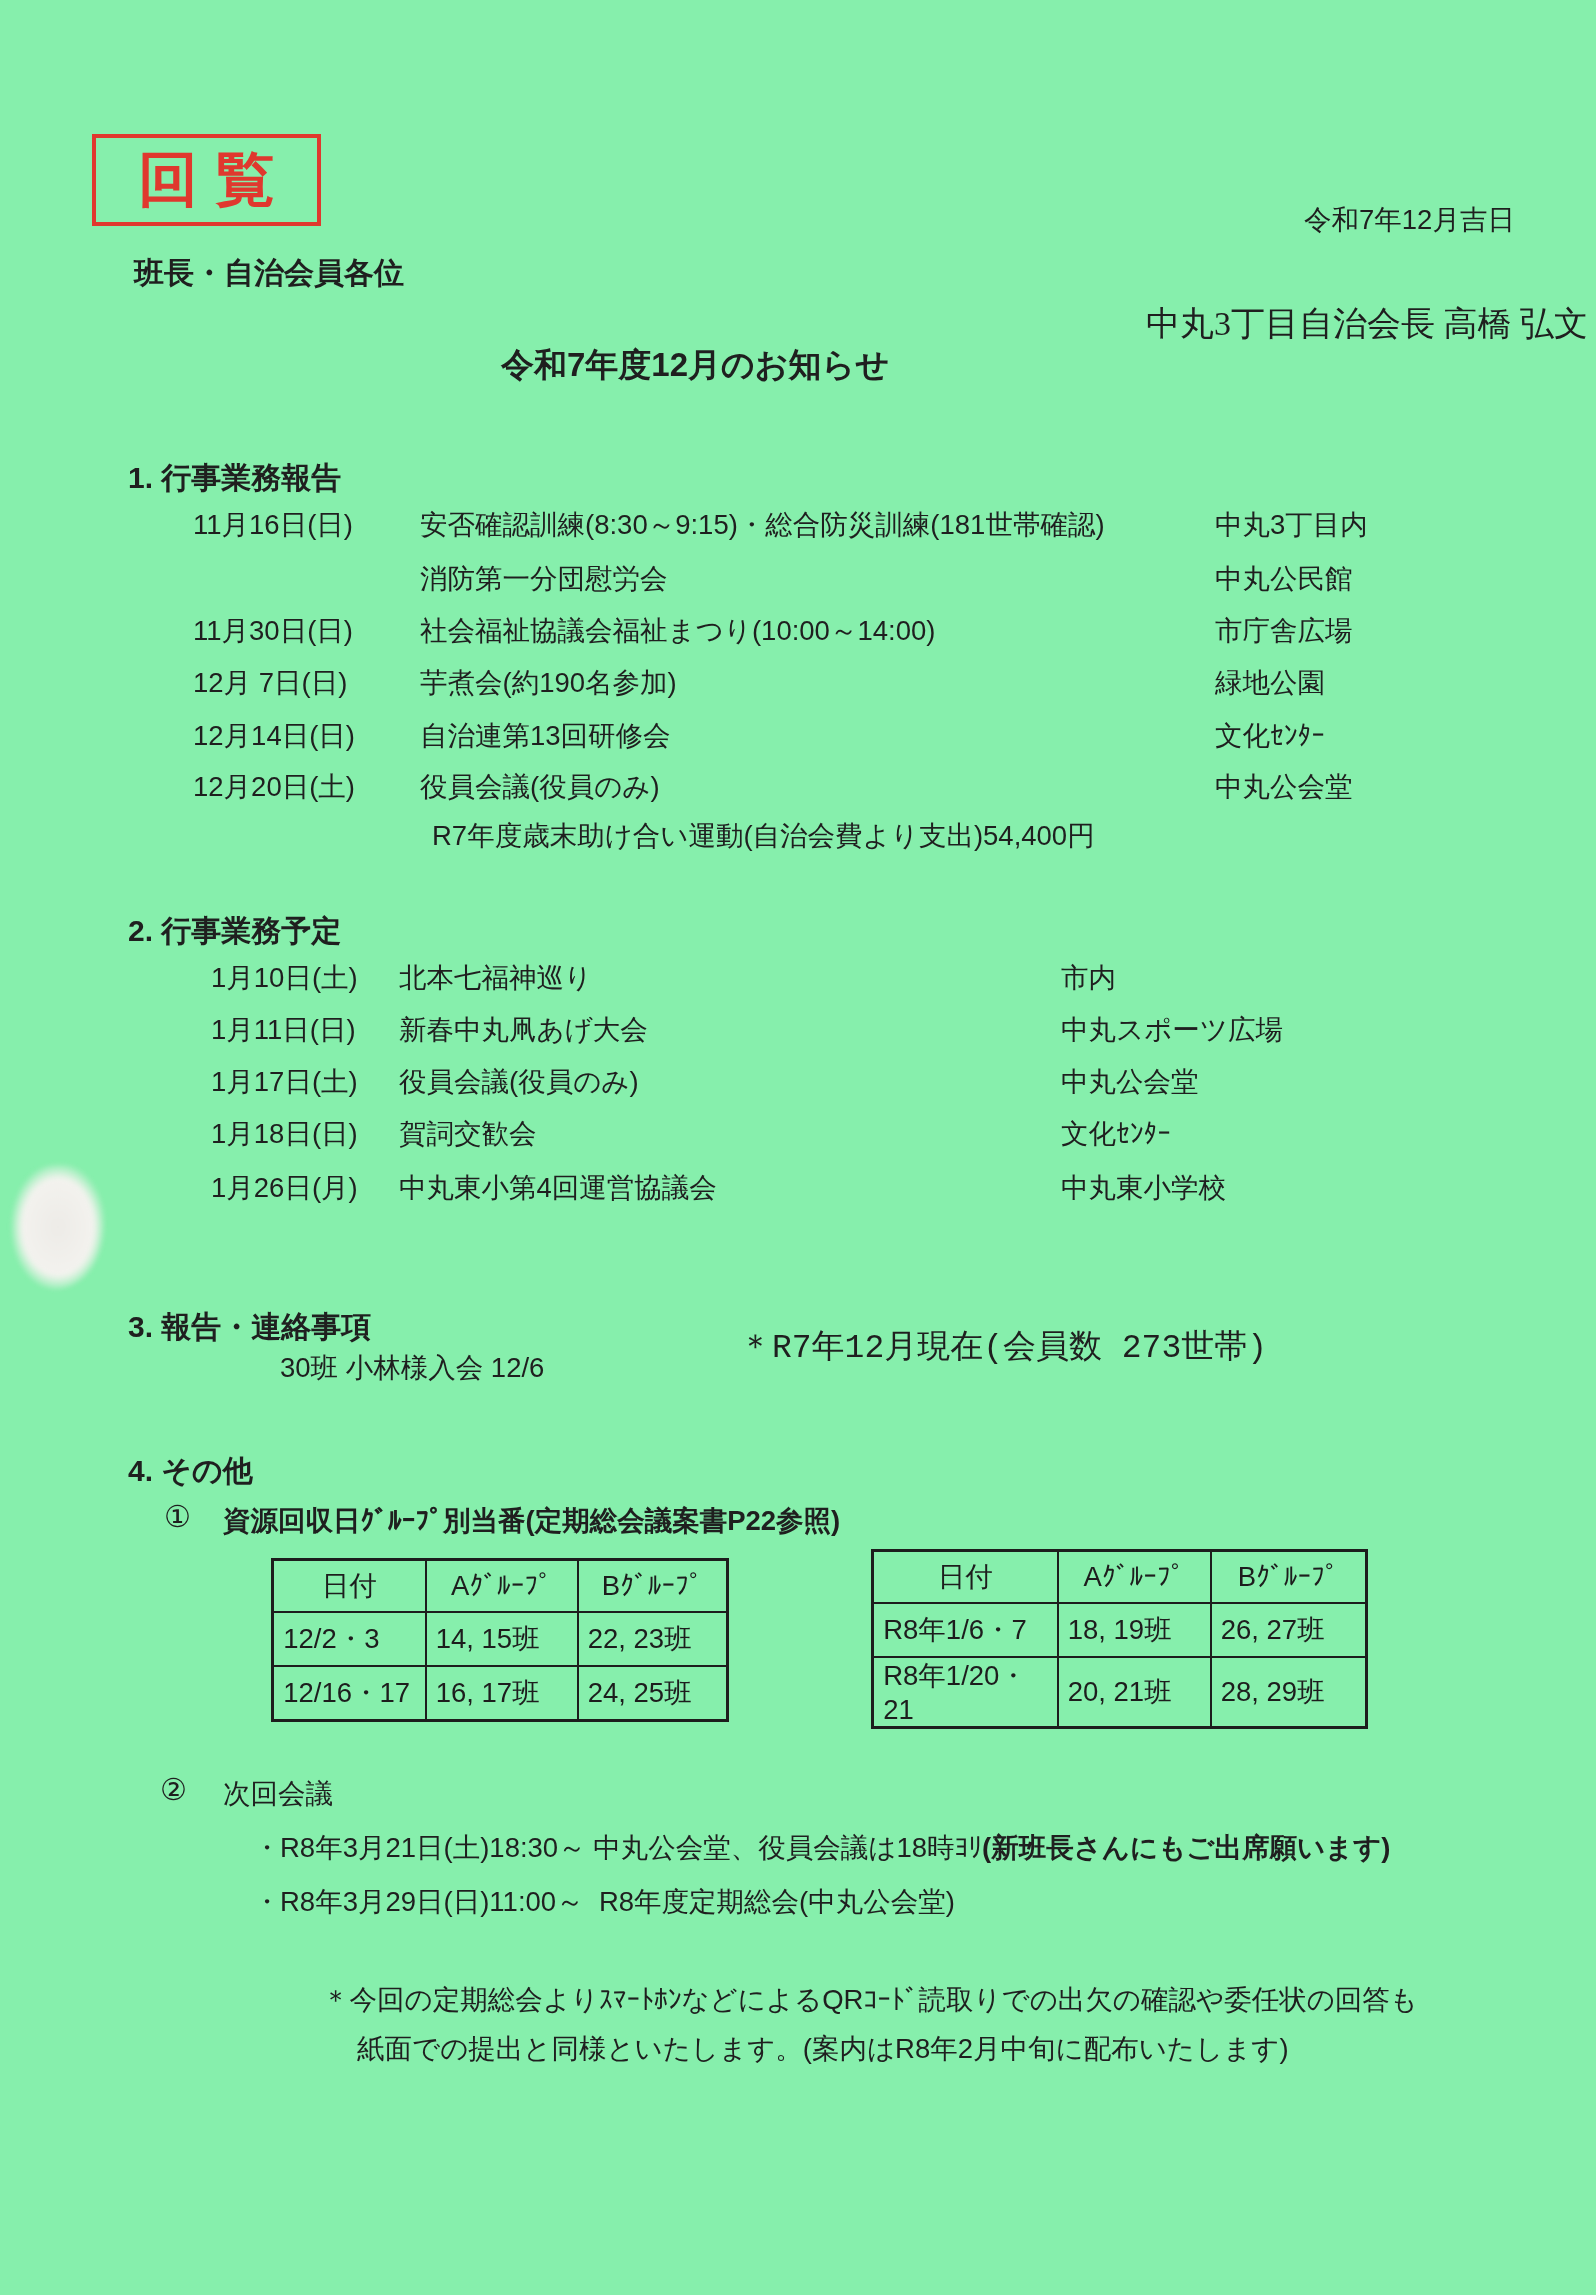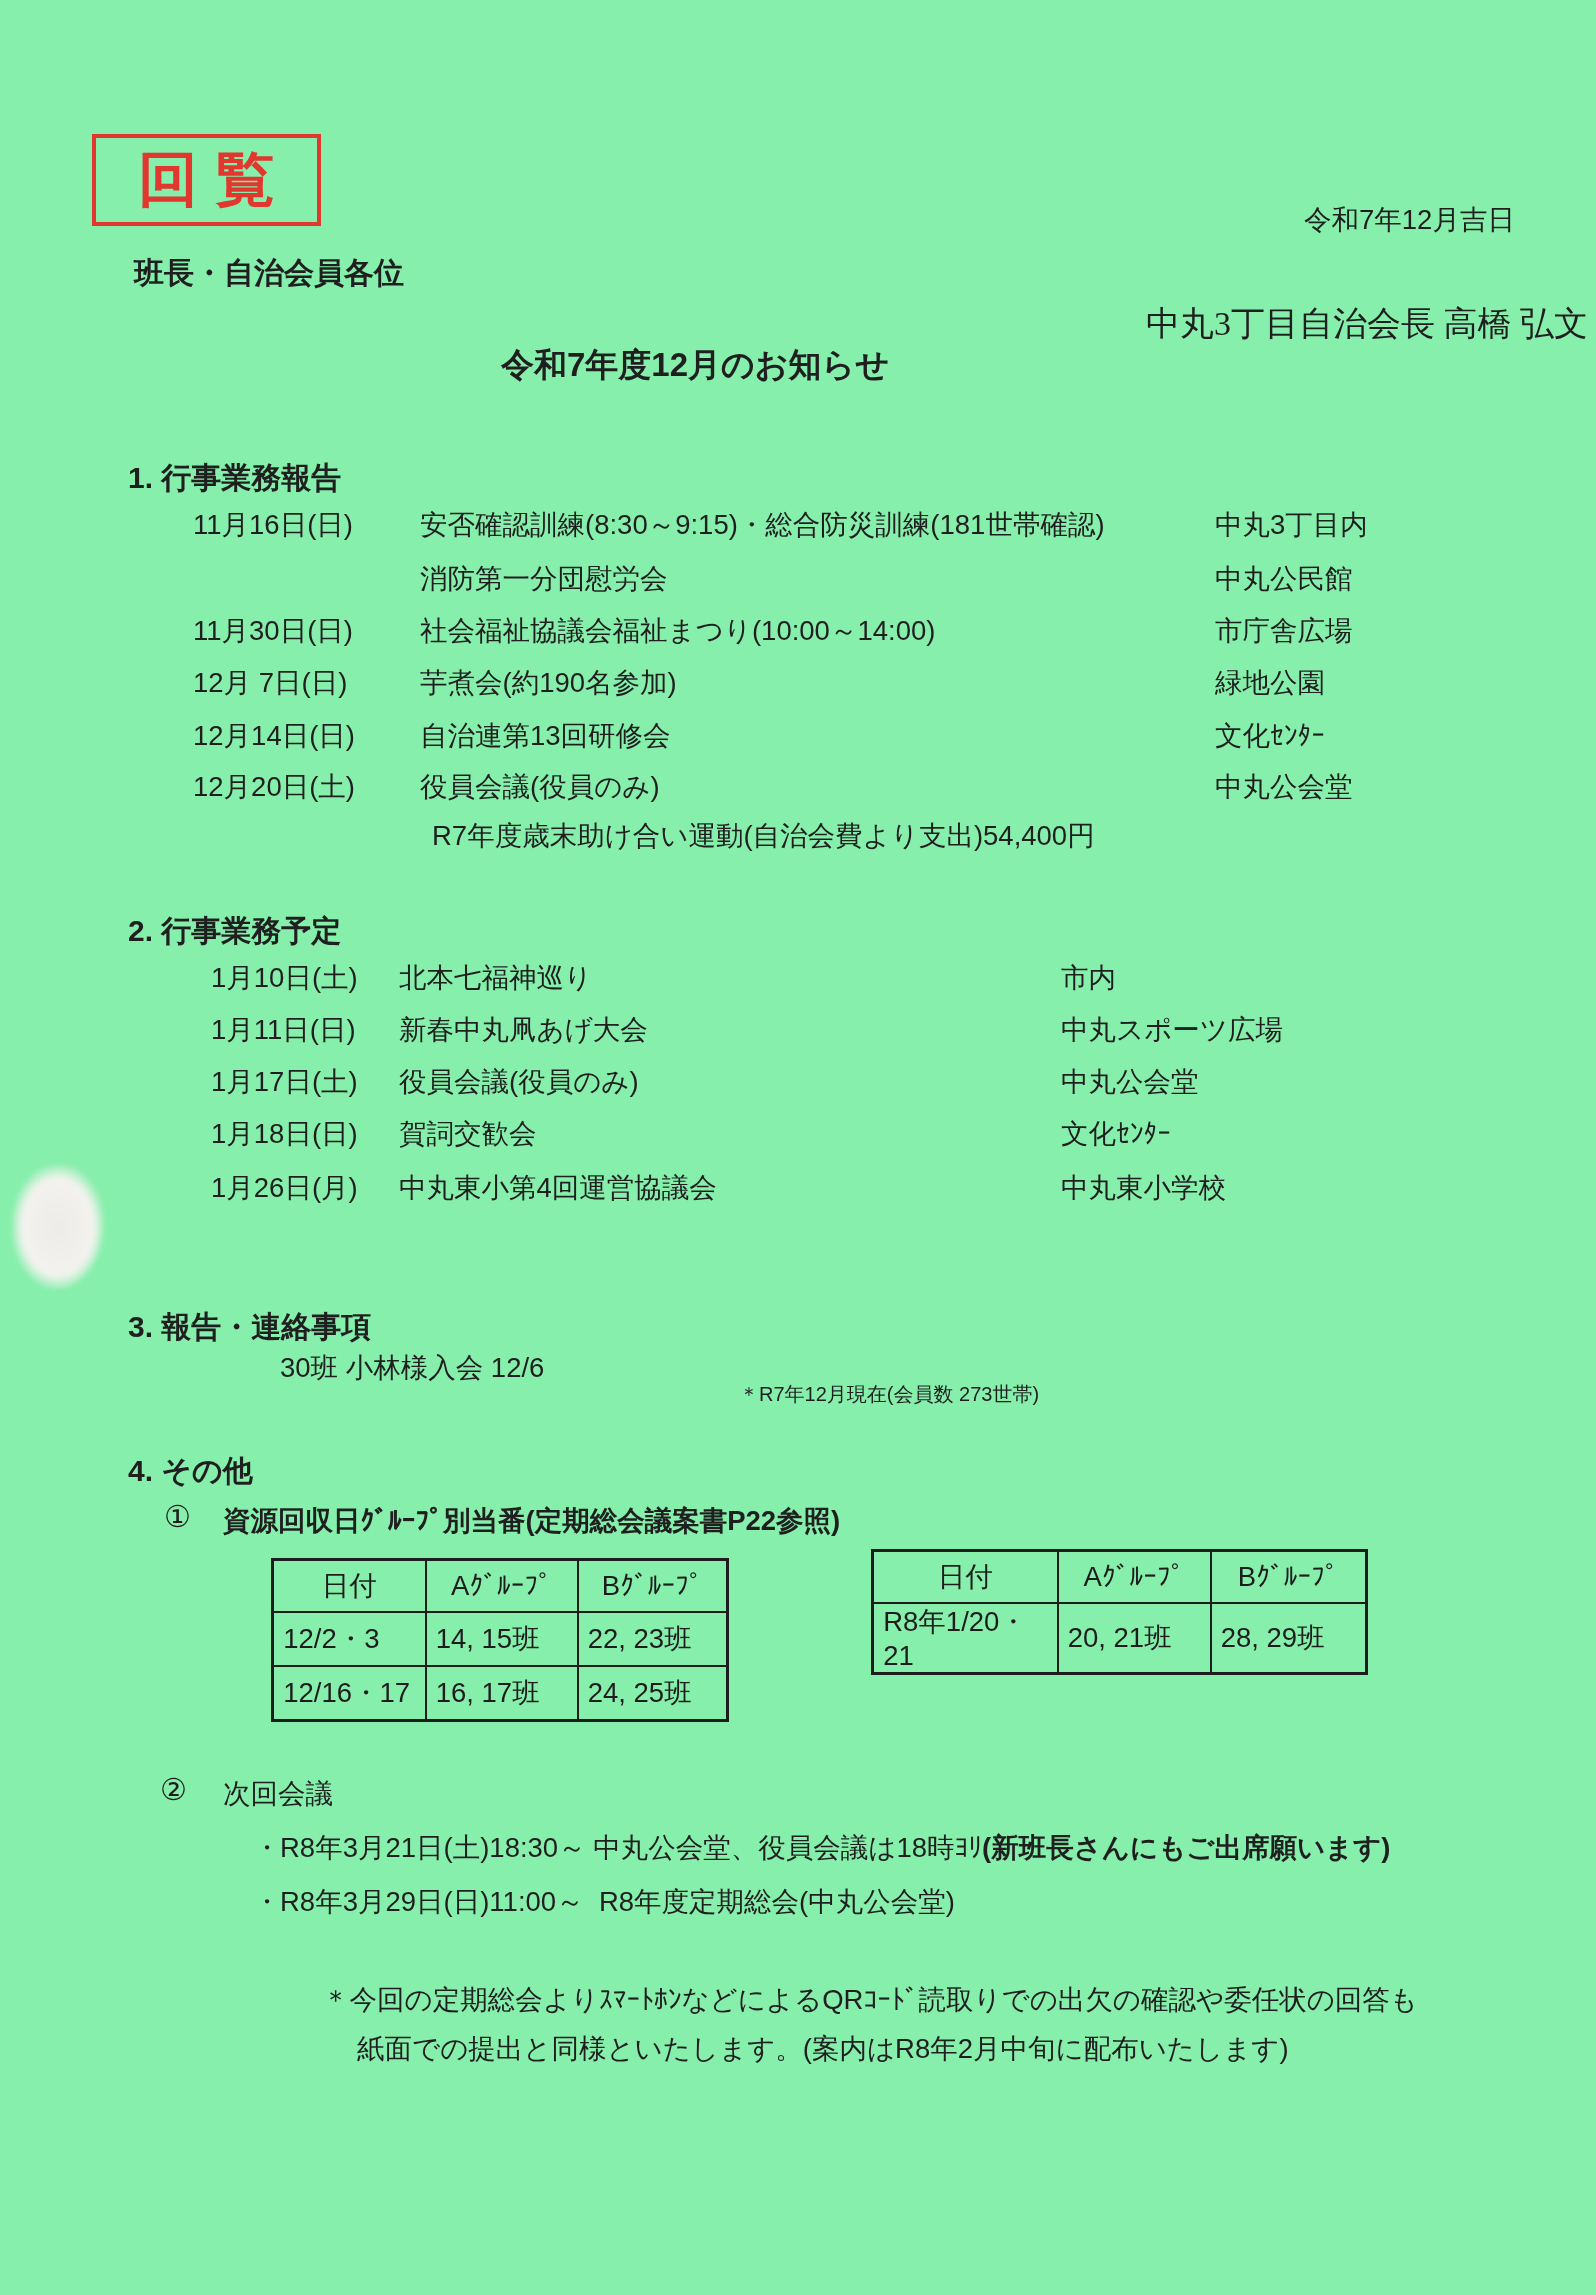--- a/index.html
+++ b/index.html
@@ -26,21 +26,21 @@
   .addressee{left:134px;top:253px;font-size:30px;font-weight:bold;}
   .sender{left:1146px;top:301px;font-size:34px;font-family:Liberation Serif, serif;}
   .title{left:501px;top:343px;font-size:33px;font-weight:bold;}
   .sec-head{font-size:30px;font-weight:bold;left:128px;}
   .row{position:absolute;left:0;width:100%;height:42px;}
   .c{position:absolute;white-space:pre;font-size:27.5px;}
   .d1{left:193px;} .e1{left:420px;} .p1{left:1215px;}
   .d2{left:211px;} .e2{left:399px;text-align:center;} .p2{left:1061px;}
   .note1{left:432px;top:818px;font-size:27.5px;}
   .s3-entry{left:280px;top:1350px;font-size:27.5px;}
-  .s3-note{left:739px;top:1381px;font-size:20px;}
+  .s3-note{left:739px;top:1324px;font-size:33px;font-family:Liberation Mono, monospace;}
   .item-no{font-size:30px;}
   .item-text{font-size:27.5px;font-weight:bold;}
   table.duty{
     position:absolute;border-collapse:collapse;table-layout:fixed;
     font-size:27.5px;color:#1d1d1d;
   }
   table.duty,table.duty th,table.duty td{border:2.6px solid #1d1d1d;}
   table.duty{border-width:3.3px;}
   table.duty th{font-weight:normal;height:50px;padding:0 6.5px;text-align:center;}
   table.duty th.center{text-align:center;}
@@ -176,20 +176,25 @@
         <col style="width:153px">
         <col style="width:156px">
       </colgroup>
     <tbody>
         <tr>
       <th class="center">日付</th>
       <th>Aｸﾞﾙｰﾌﾟ</th>
       <th>Bｸﾞﾙｰﾌﾟ</th>
     </tr>
     <tr>
+      <td>R8年1/6・7</td>
+      <td>18, 19班</td>
+      <td>26, 27班</td>
+    </tr>
+    <tr>
       <td>R8年1/20・21</td>
       <td>20, 21班</td>
       <td>28, 29班</td>
     </tr>
   </tbody>
     </table>
 
   <span class="abs item-no" style="left:160px;top:1772px">②</span>
   <span class="abs" style="left:223px;top:1776px;font-size:27.5px">次回会議</span>
 

